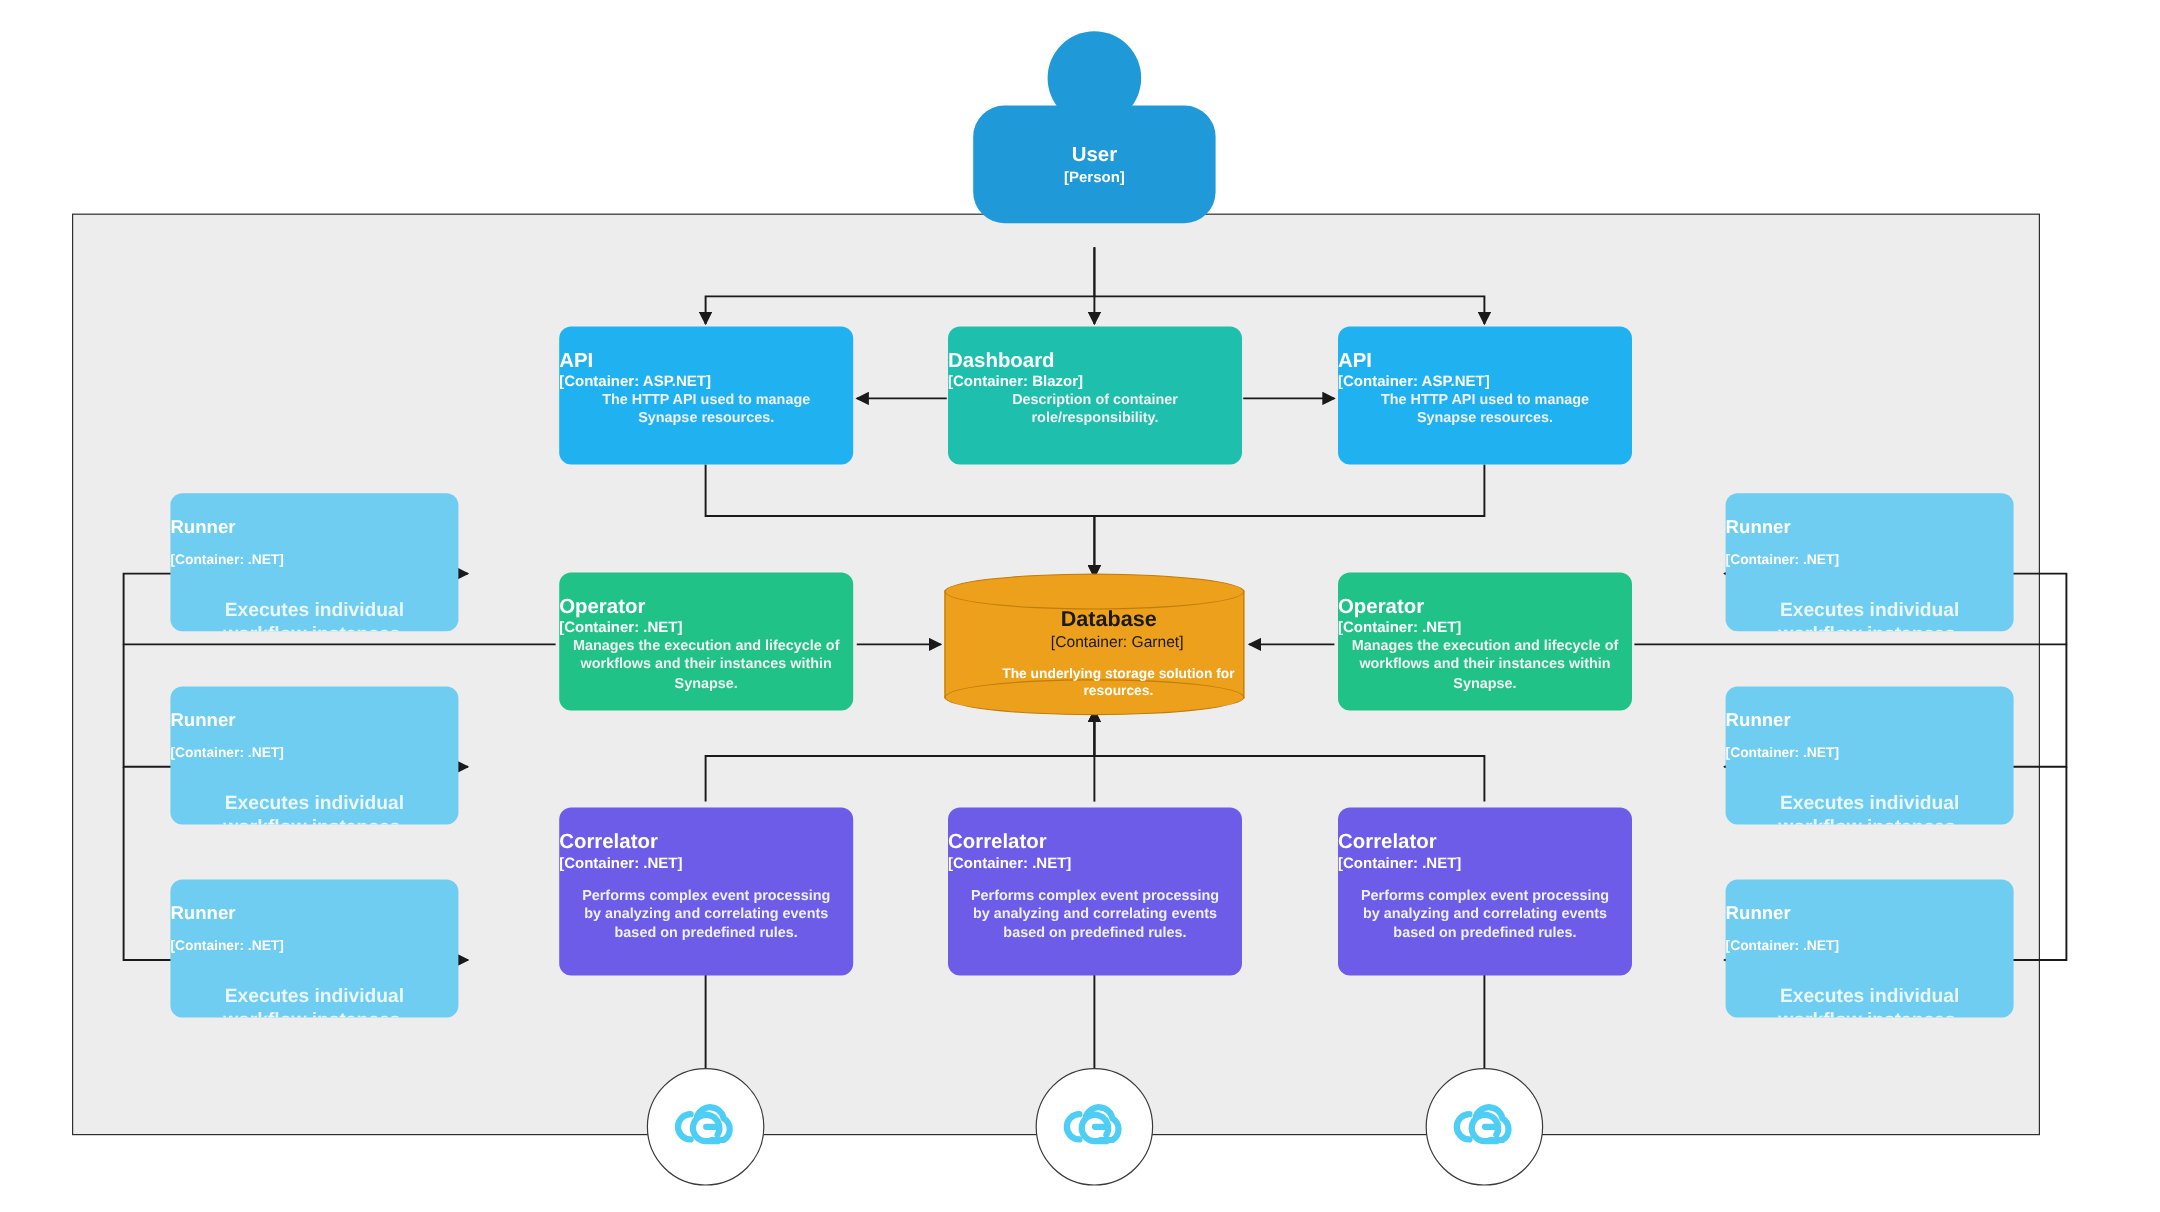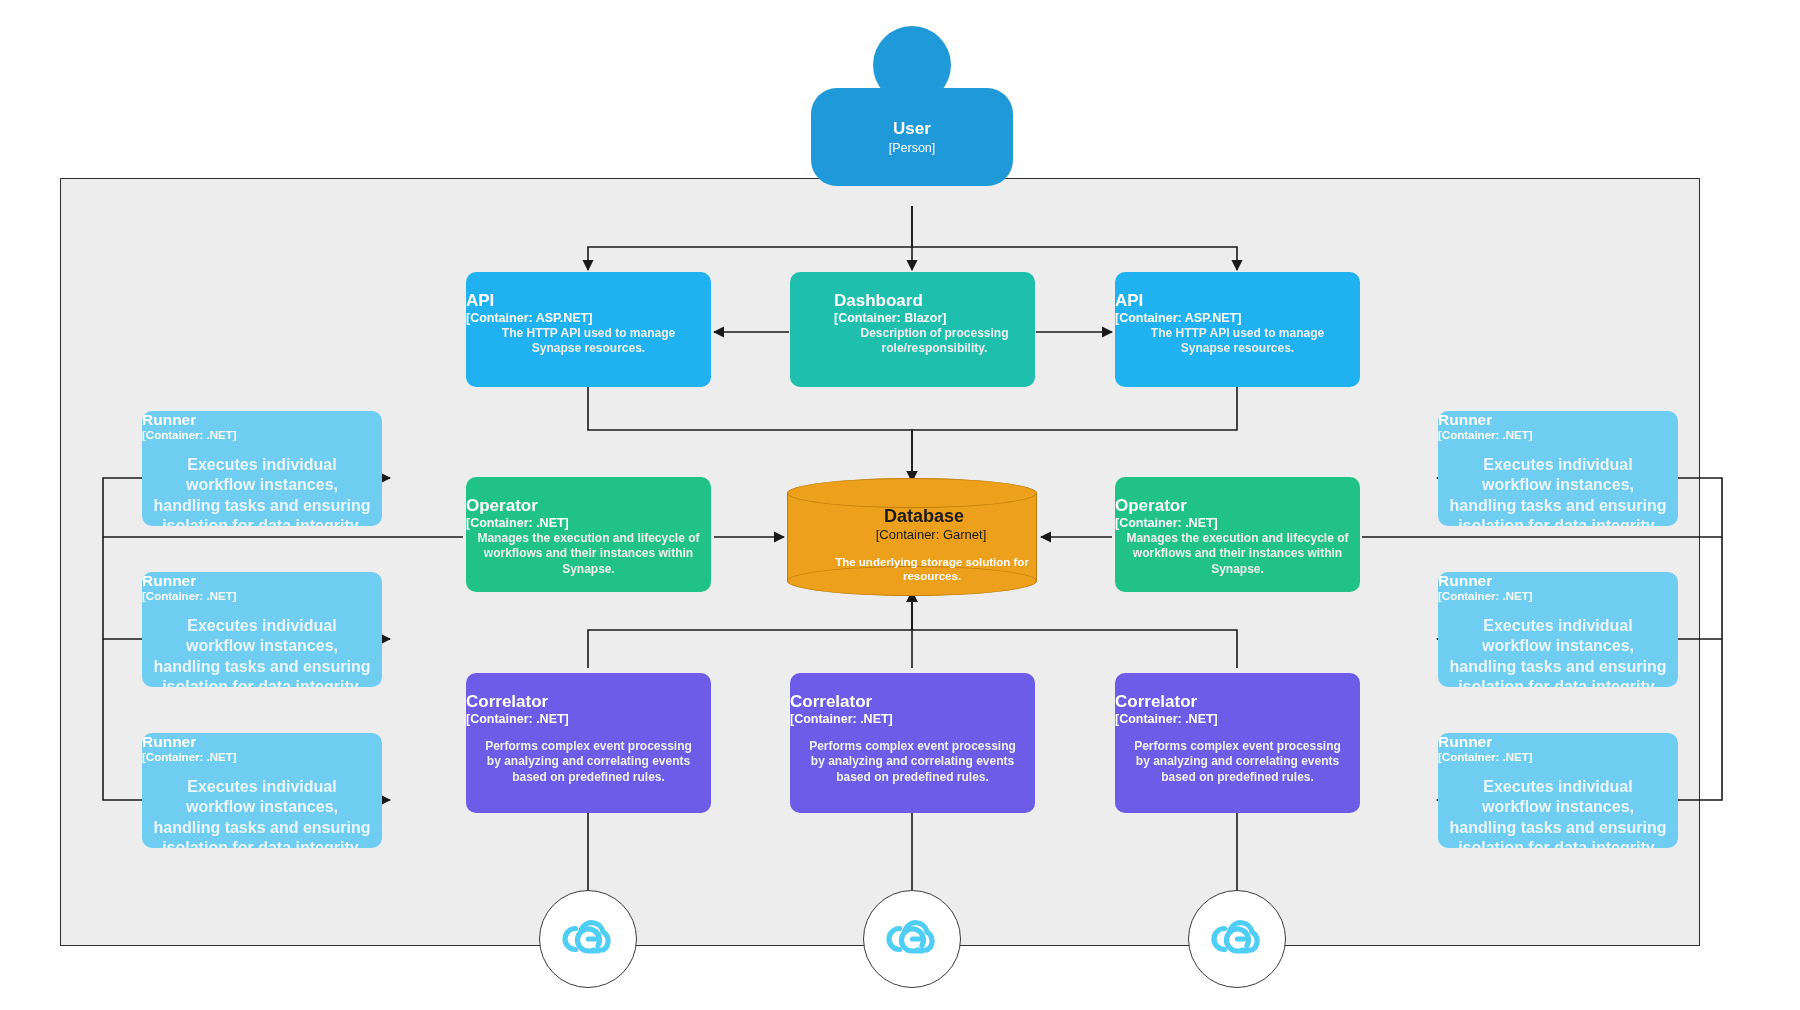--- a/index.html
+++ b/index.html
@@ -60,21 +60,23 @@
   .node.c-box .n-tech  { font-size: 12.5px; font-weight: bold; }
   .node.c-box .n-desc  { font-size: 12px; font-weight: bold; padding: 0 11px; }
 
   .node.c-box.tall { height: 140px; }
   .node.c-box.tall .n-desc { margin-top: 12px; }
 
   
   .node.r-box {
     width: 240px;
     height: 115px;
+    padding-top: 20px;
     background: #6ecdf0;
+    gap: 12px;
   }
   .node.r-box .n-title { font-size: 15.5px; }
   .node.r-box .n-tech  { font-size: 11.5px; font-weight: bold; }
   .node.r-box .n-desc  { font-size: 16px; font-weight: bold; margin-top: 12px; padding: 0 10px; color: #eaf7fd; }
 
   
   .person {
     position: absolute;
   }
   .person .p-head {
@@ -95,21 +97,21 @@
     height: 98px;
     border-radius: 26px;
     background: #1f99d8;
     display: flex;
     flex-direction: column;
     align-items: center;
     justify-content: center;
     color: #ffffff;
   }
   .person .p-title { font-size: 17px; font-weight: bold; }
-  .person .p-tech { font-size: 12.5px; font-weight: normal; margin-top: 2px; }
+  .person .p-tech { font-size: 12.5px; font-weight: bold; margin-top: 2px; }
 
   
   .db {
     position: absolute;
     width: 250px;
     height: 118px;
   }
   .db .db-body {
     position: absolute;
     left: 0; top: 14px;
@@ -214,24 +216,24 @@
       <div class="p-tech">[Person]</div>
     </div>
   </div>
 
   <div class="node c-box" style="left:466px; top:272px; background:#20b2f0;">
     <div class="n-title">API</div>
     <div class="n-tech">[Container: ASP.NET]</div>
     <div class="n-desc">The HTTP API used to manage Synapse resources.</div>
   </div>
 
-  <div class="node c-box" style="left:790px; top:272px; background:#1fbfae;padding-left:44px;">
+  <div class="node c-box" style="left:790px; top:272px; background:#1fbfae;">
     <div class="n-title">Dashboard</div>
     <div class="n-tech">[Container: Blazor]</div>
-    <div class="n-desc">Description of processing role/responsibility.</div>
+    <div class="n-desc">Description of container role/responsibility.</div>
   </div>
 
   <div class="node c-box" style="left:1115px; top:272px; background:#20b2f0;">
     <div class="n-title">API</div>
     <div class="n-tech">[Container: ASP.NET]</div>
     <div class="n-desc">The HTTP API used to manage Synapse resources.</div>
   </div>
 
   <div class="node c-box" style="left:466px; top:477px; background:#21c287;">
     <div class="n-title">Operator</div>

